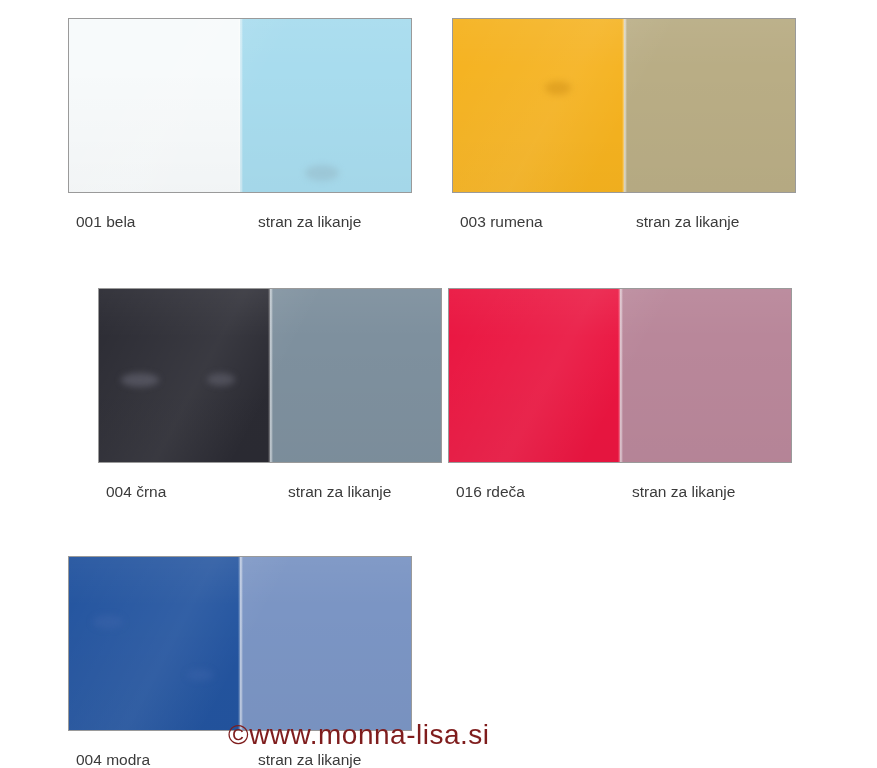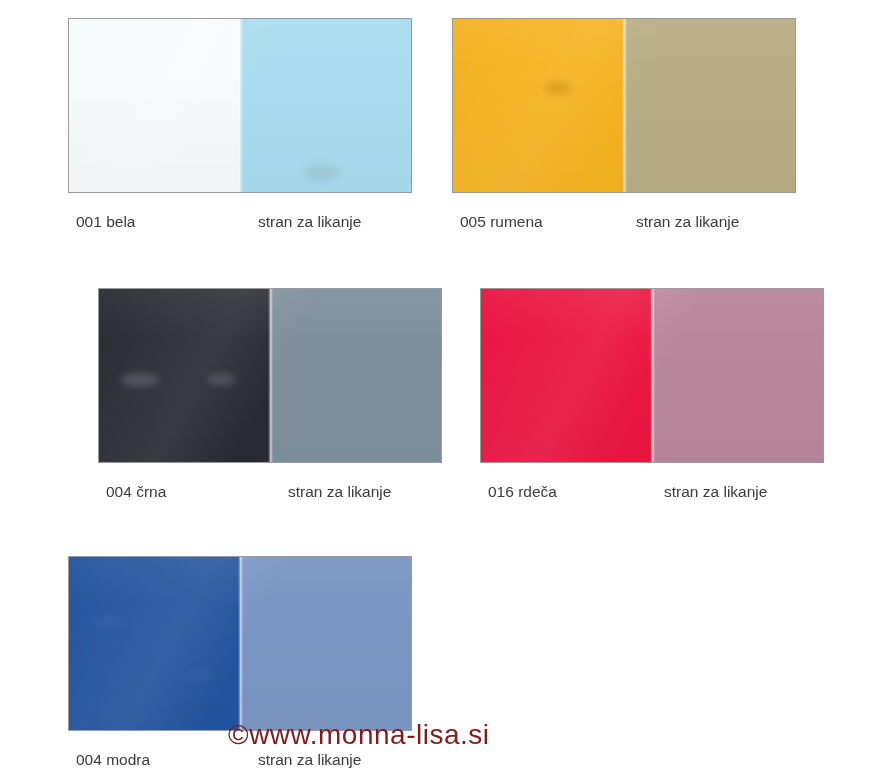--- a/index.html
+++ b/index.html
@@ -134,21 +134,21 @@
   <div class="swatch-card" style="left:452px; top:18px;">
     <div class="swatch-image">
       <div class="half left" style="background:#f5b21f;"></div>
       <div class="half right" style="background:#b9ad85;"></div>
       <div class="seam"></div>
       <div class="sheen"></div>
       <div class="blemish" style="left:92px; top:62px; width:26px; height:14px;
                   background:rgba(205,140,20,0.45); filter:blur(3px);"></div>
     </div>
     <div class="caption">
-      <span class="cap-name">005 rumena</span>
+      <span class="cap-name">003 rumena</span>
       <span class="cap-side wide">stran za likanje</span>
     </div>
   </div>
 
   <div class="swatch-card" style="left:68px; top:288px;padding-left:30px;">
     <div class="swatch-image">
       <div class="half left" style="background:#2b2b33;"></div>
       <div class="half right" style="background:#7e909e;"></div>
       <div class="seam"></div>
       <div class="sheen"></div>
@@ -156,21 +156,21 @@
                   background:rgba(120,120,135,0.45); filter:blur(3px);"></div>
       <div class="blemish" style="left:108px; top:84px; width:28px; height:13px;
                   background:rgba(120,120,135,0.40); filter:blur(3px);"></div>
     </div>
     <div class="caption">
       <span class="cap-name">004 črna</span>
       <span class="cap-side">stran za likanje</span>
     </div>
   </div>
 
-  <div class="swatch-card" style="left:468px; top:288px;padding-left:12px;">
+  <div class="swatch-card" style="left:436px; top:288px;padding-left:12px;">
     <div class="swatch-image">
       <div class="half left" style="background:#ea1540;"></div>
       <div class="half right" style="background:#b9879a;"></div>
       <div class="seam"></div>
       <div class="sheen"></div>
     </div>
     <div class="caption">
       <span class="cap-name">016 rdeča</span>
       <span class="cap-side wide">stran za likanje</span>
     </div>

